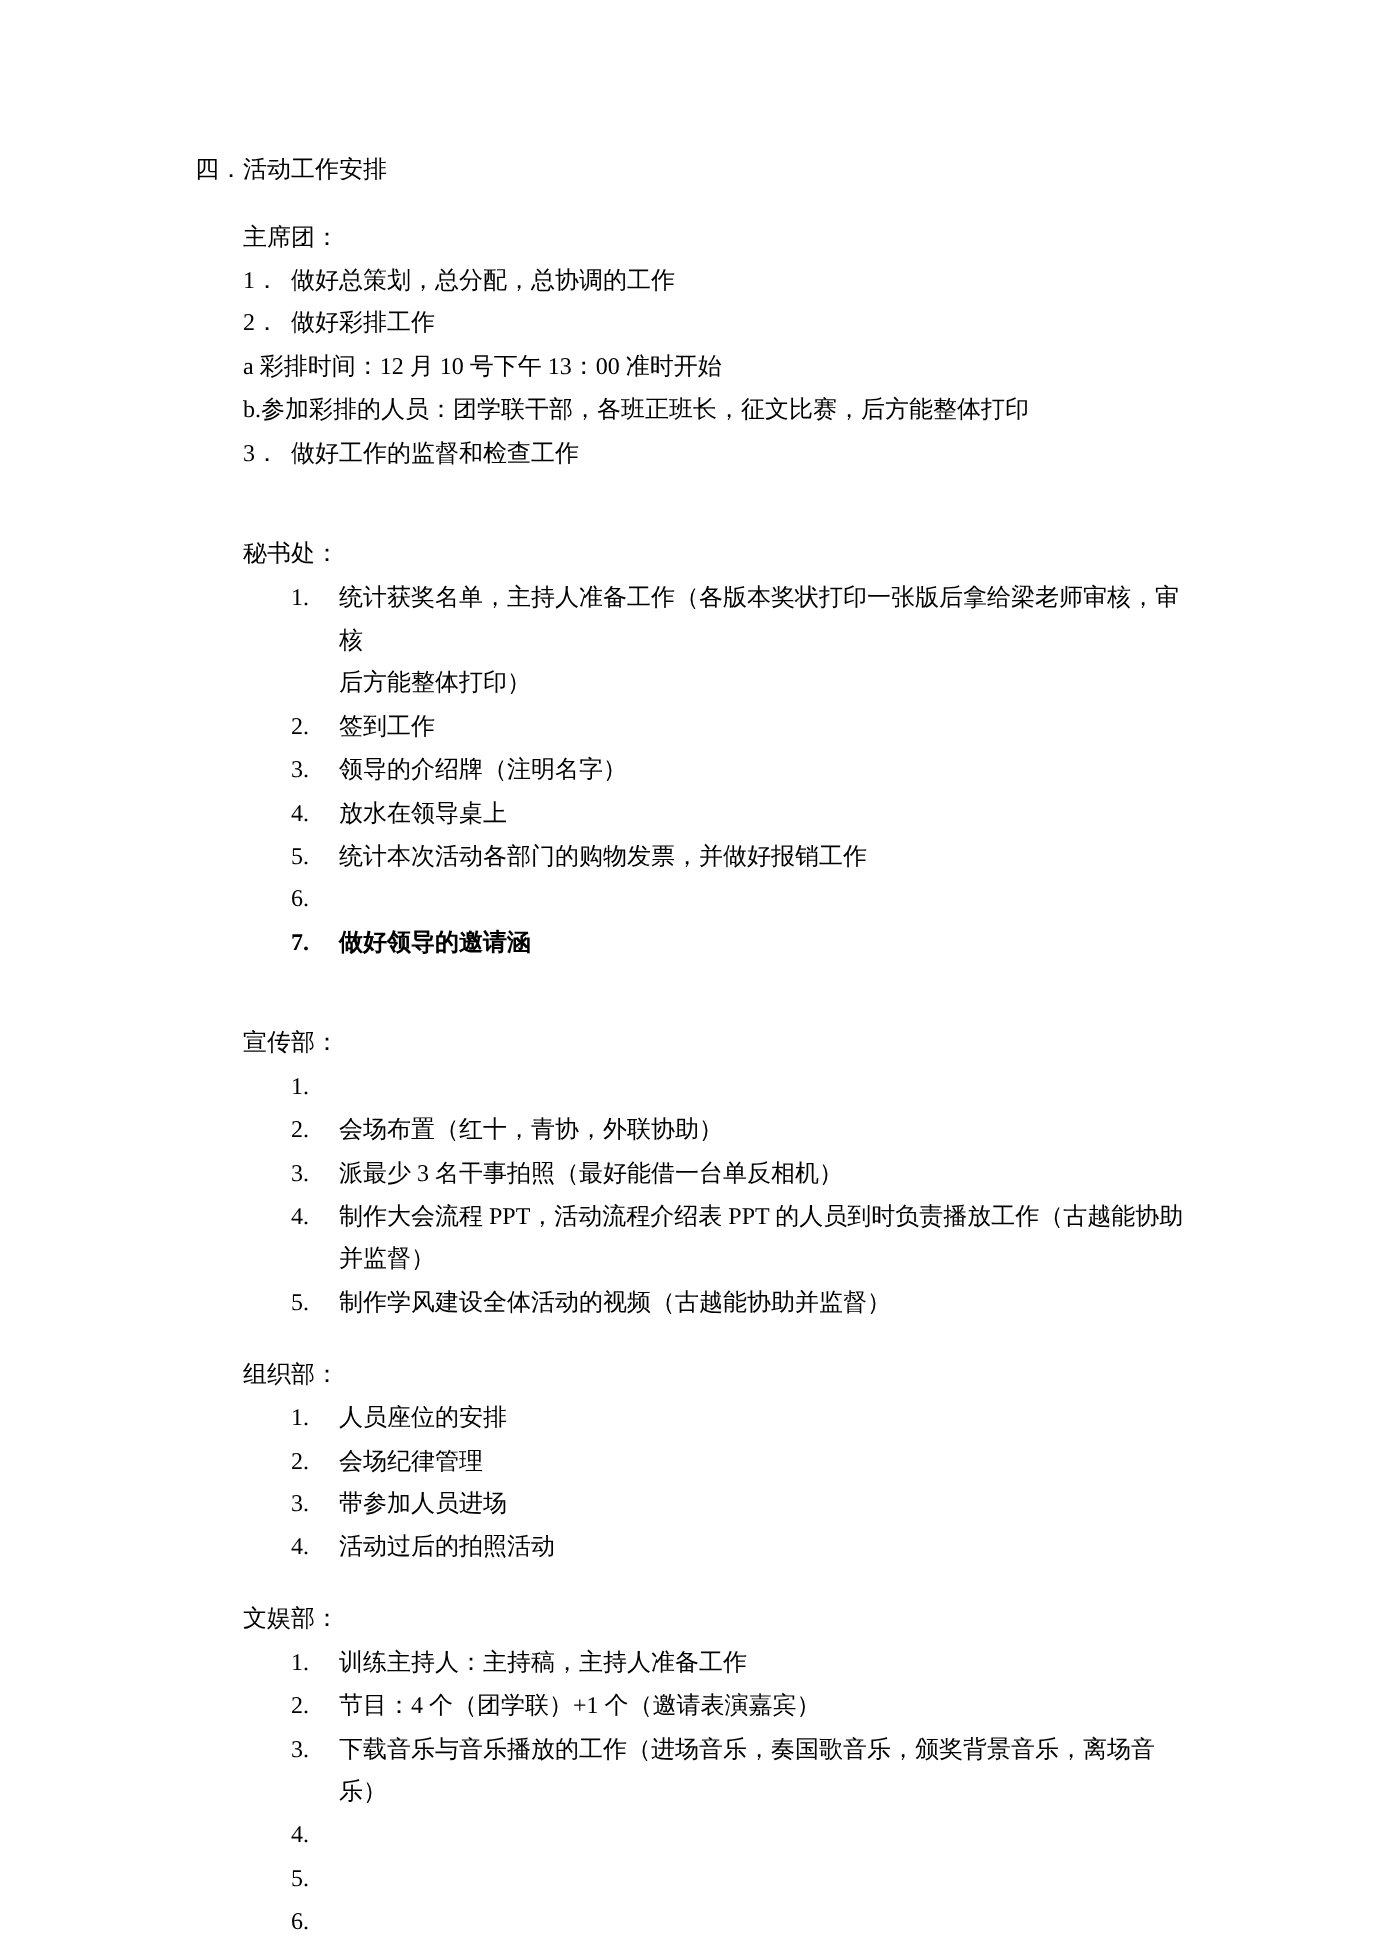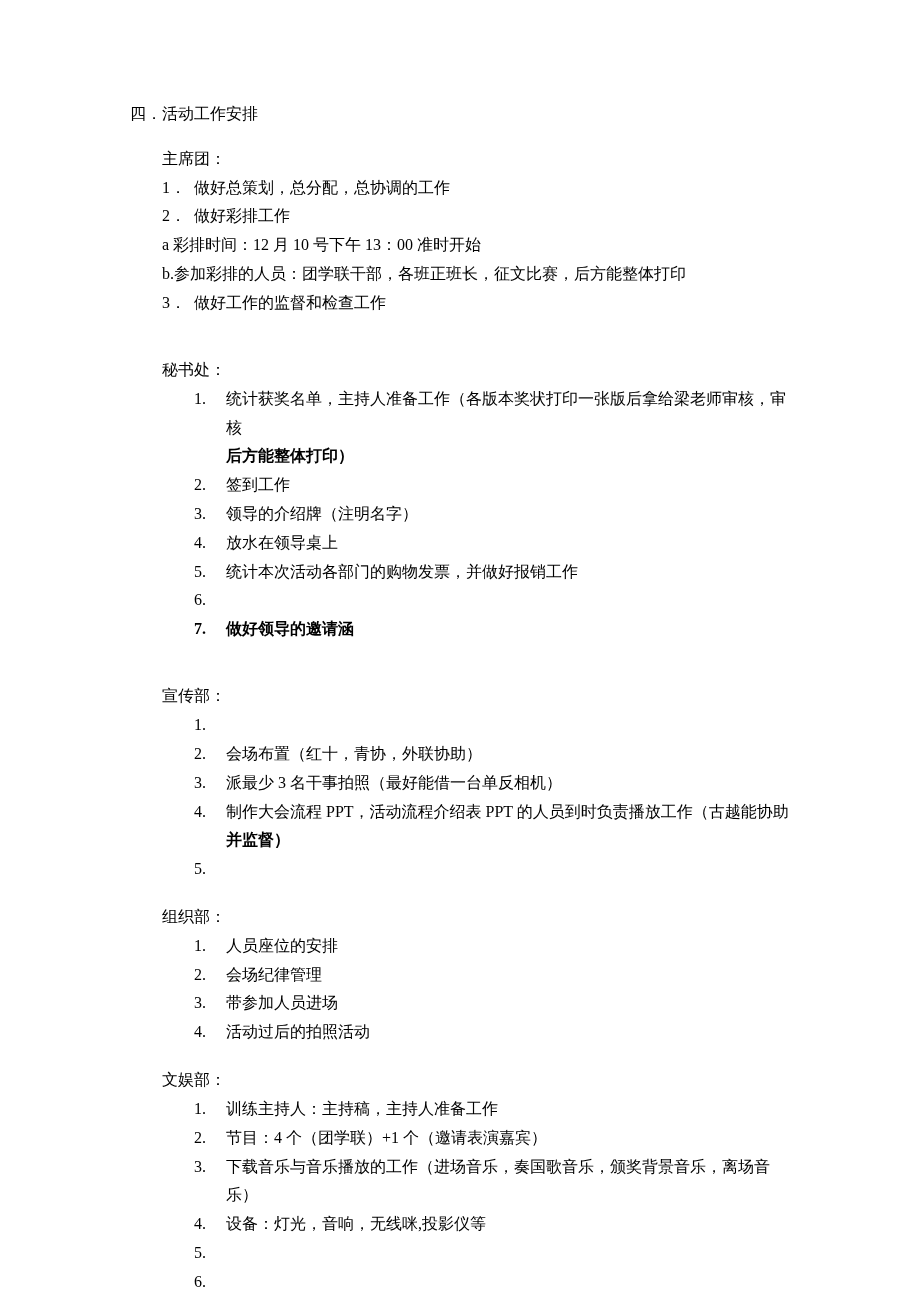--- a/index.html
+++ b/index.html
@@ -31,21 +31,20 @@
     }
     .nested-item {
       margin-left: 4em;
       display: flex;
     }
     .nested-item .num {
       min-width: 2em;
     }
     .nested-continuation {
       margin-left: 6em;
-      font-weight: bold;
     }
     .bold {
       font-weight: bold;
     }
     .gap {
       height: 2.4em;
     }
     .small-gap {
       height: 1.2em;
     }
@@ -117,20 +116,21 @@
   <span class="num">3.</span>
   <span>派最少 3 名干事拍照（最好能借一台单反相机）</span>
 </div>
 <div class="nested-item">
   <span class="num">4.</span>
   <span>制作大会流程 PPT，活动流程介绍表 PPT 的人员到时负责播放工作（古越能协助</span>
 </div>
 <div class="nested-continuation">并监督）</div>
 <div class="nested-item">
   <span class="num">5.</span>
+  <span>制作学风建设全体活动的视频（古越能协助并监督）</span>
 </div>
 
 <div class="small-gap"></div>
 
 <div class="group-header">组织部：</div>
 <div class="nested-item">
   <span class="num">1.</span>
   <span>人员座位的安排</span>
 </div>
 <div class="nested-item">
@@ -156,21 +156,20 @@
 <div class="nested-item">
   <span class="num">2.</span>
   <span>节目：4 个（团学联）+1 个（邀请表演嘉宾）</span>
 </div>
 <div class="nested-item">
   <span class="num">3.</span>
   <span>下载音乐与音乐播放的工作（进场音乐，奏国歌音乐，颁奖背景音乐，离场音乐）</span>
 </div>
 <div class="nested-item">
   <span class="num">4.</span>
-  <span>设备：灯光，音响，无线咪,投影仪等</span>
 </div>
 <div class="nested-item">
   <span class="num">5.</span>
 </div>
 <div class="nested-item">
   <span class="num">6.</span>
   <span></span>
 </div>
 
 </body></html>

